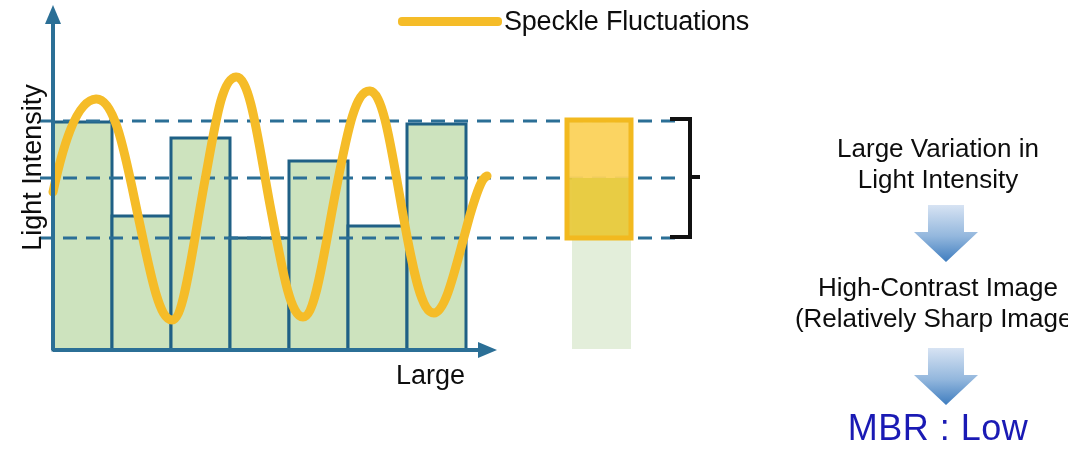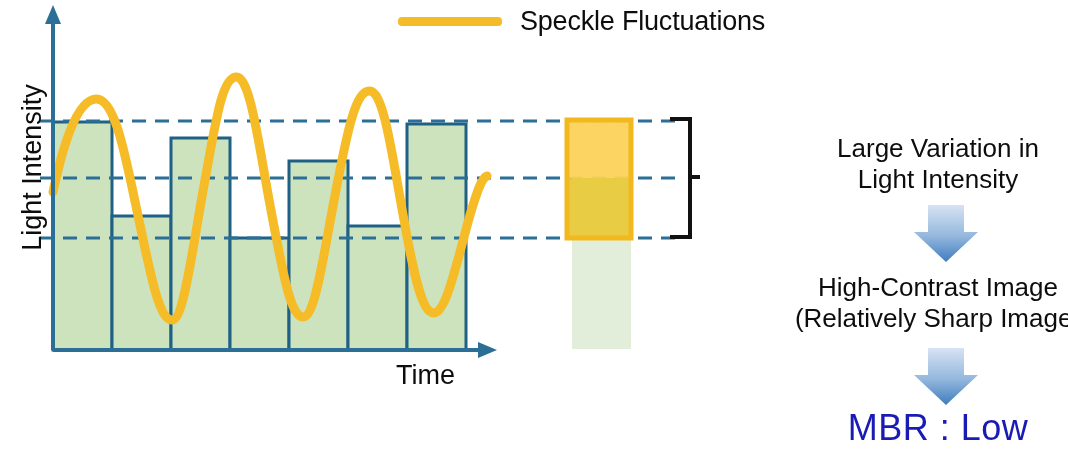--- a/index.html
+++ b/index.html
@@ -18,21 +18,21 @@
     overflow: hidden;
   }
 
   
   #legend {
     position: absolute;
     left: 398px;
     top: 6px;
     display: flex;
     align-items: center;
-    gap: 18px;
+    gap: 2px;
   }
   #legend-swatch {
     width: 104px;
     height: 9px;
     border-radius: 4px;
     background: #f5bc28;
   }
   #legend-label {
     font-size: 27px;
     color: #0d0d0d;
@@ -152,21 +152,21 @@
 
     <g>
       <polygon points="928,205 928,232 914,232 946,262 978,232 964,232 964,205" fill="url(#arrowGrad)"></polygon>
     </g>
     <g>
       <polygon points="928,348 928,375 914,375 946,405 978,375 964,375 964,348" fill="url(#arrowGrad)"></polygon>
     </g>
   </svg>
 
   <div id="y-axis-title">Light Intensity</div>
-  <div id="x-axis-title">Time</div>
+  <div id="x-axis-title">Large</div>
 
   <div id="flow-text-1" class="flow-text">
     <div>Large Variation in</div>
     <div>Light Intensity</div>
   </div>
 
   <div id="flow-text-2" class="flow-text">
     <div>High-Contrast Image</div>
     <div>(Relatively Sharp Image)</div>
   </div>

